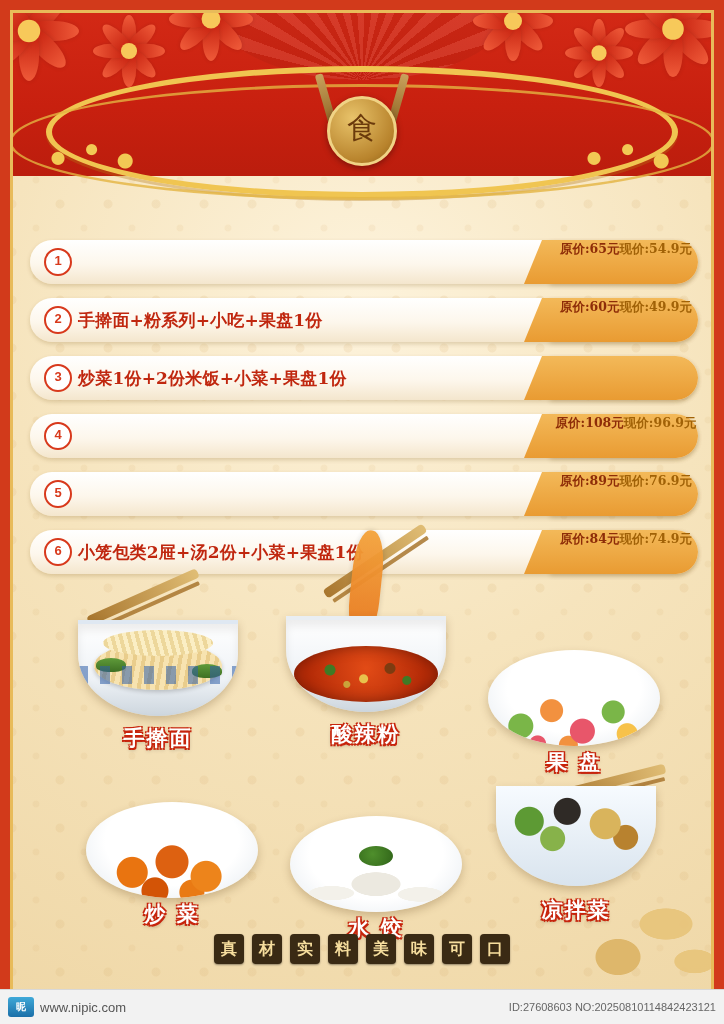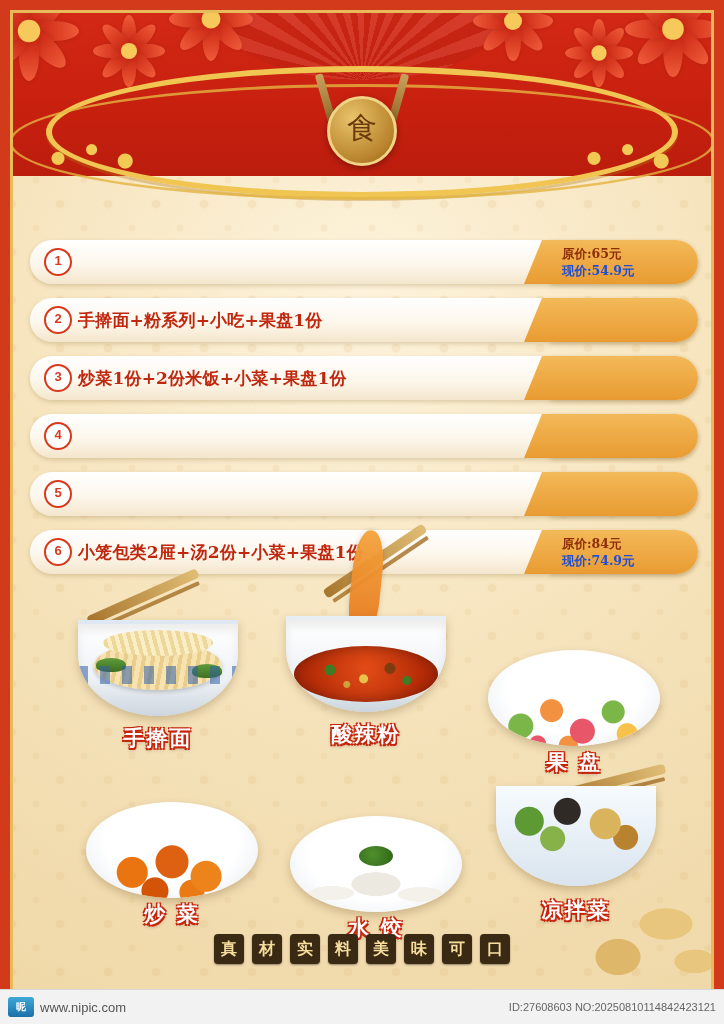--- a/index.html
+++ b/index.html
@@ -185,29 +185,29 @@
   }
   .row-text{
     position:absolute;left:48px;top:50%;transform:translateY(-50%);
     font-family:"DejaVu Serif","Liberation Serif",serif;
     font-weight:bold;font-size:17px;color:#c0270f;
     letter-spacing:.2px;white-space:nowrap;
   }
   .row-text.sm{font-size:14.5px;}
   .prices{
     position:absolute;right:8px;top:0;bottom:0;width:134px;
-    display:flex;flex-direction:column;justify-content:center;align-items:flex-start;
+    display:flex;flex-direction:row;justify-content:center;align-items:flex-start;
     padding-left:6px;box-sizing:border-box;
   }
   .p-old,.p-new{
     font-family:"DejaVu Serif","Liberation Serif",serif;
     font-weight:bold;font-size:12.5px;color:#8e2d08;line-height:17px;
     white-space:nowrap;
   }
-  .p-new{color:#1d4ed8;}
+  .p-new{color:#a16207;}
 
   
   .photos{
     position:absolute;left:36px;right:30px;top:592px;height:340px;
   }
   .pcell{position:absolute;width:216px;height:166px;}
   .pc1{left:14px;top:0;}
   .pc2{left:222px;top:-4px;}
   .pc3{left:430px;top:24px;}
   .pc4{left:28px;top:176px;}
@@ -497,39 +497,51 @@
         <div class="p-old">原价:65元</div>
         <div class="p-new">现价:54.9元</div>
       </div>
     </div>
 
     <div class="row">
       <div class="row-bar"></div>
       <div class="row-price"></div>
       <div class="num">2</div>
       <div class="row-text">手擀面+粉系列+小吃+果盘1份</div>
+      <div class="prices">
+        <div class="p-old">原价:60元</div>
+        <div class="p-new">现价:49.9元</div>
+      </div>
     </div>
 
     <div class="row">
       <div class="row-bar"></div>
       <div class="row-price"></div>
       <div class="num">3</div>
       <div class="row-text">炒菜1份+2份米饭+小菜+果盘1份</div>
     </div>
 
     <div class="row">
       <div class="row-bar"></div>
       <div class="row-price"></div>
       <div class="num">4</div>
+      <div class="prices">
+        <div class="p-old">原价:108元</div>
+        <div class="p-new">现价:96.9元</div>
+      </div>
     </div>
 
     <div class="row">
       <div class="row-bar"></div>
       <div class="row-price"></div>
       <div class="num">5</div>
+      <div class="prices">
+        <div class="p-old">原价:89元</div>
+        <div class="p-new">现价:76.9元</div>
+      </div>
     </div>
 
     <div class="row">
       <div class="row-bar"></div>
       <div class="row-price"></div>
       <div class="num">6</div>
       <div class="row-text">小笼包类2屉+汤2份+小菜+果盘1份</div>
       <div class="prices">
         <div class="p-old">原价:84元</div>
         <div class="p-new">现价:74.9元</div>

